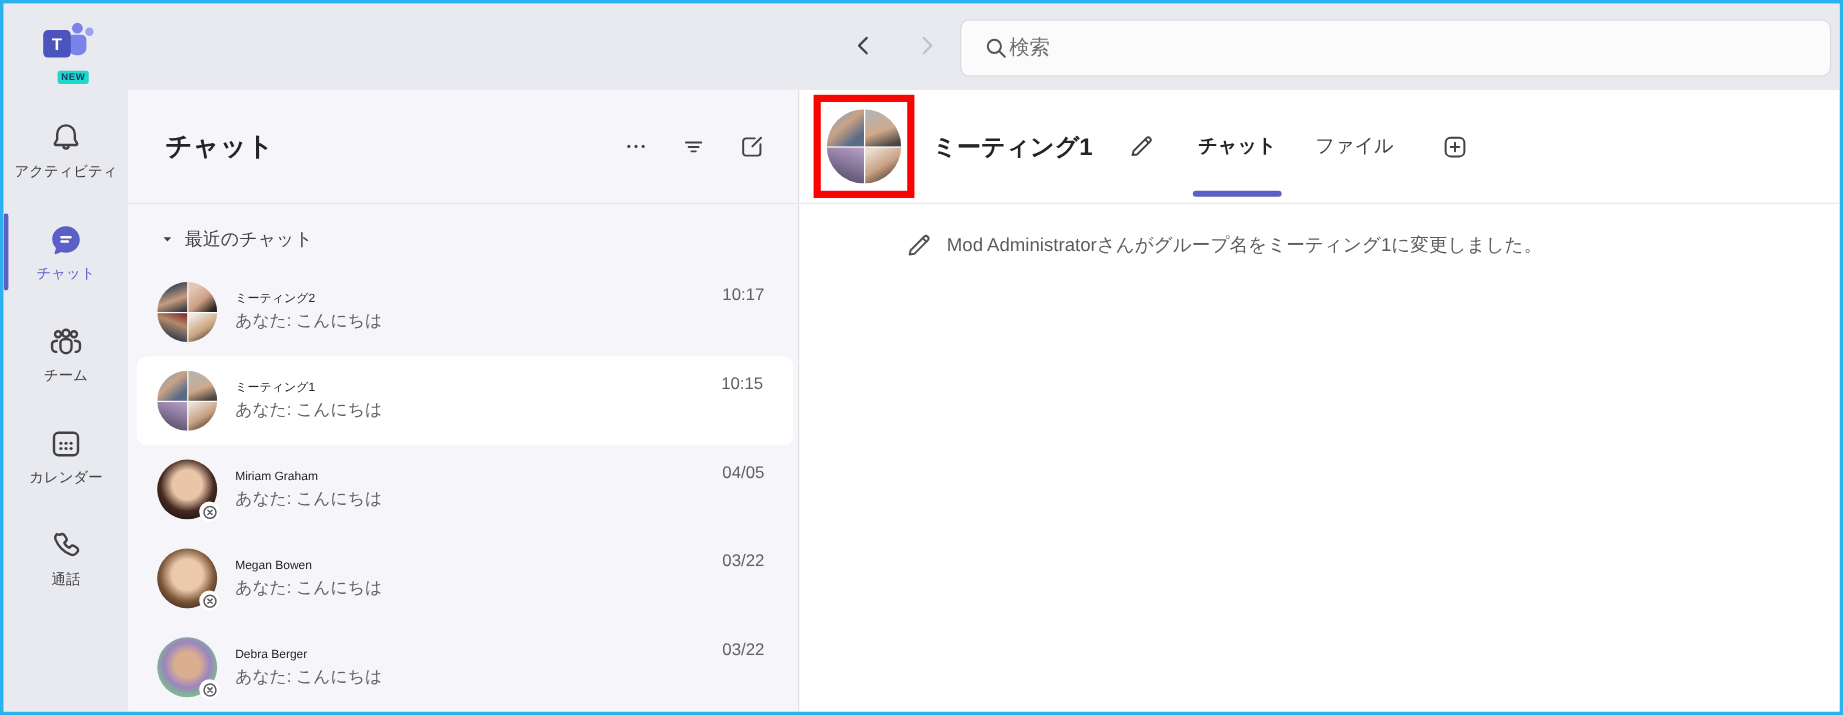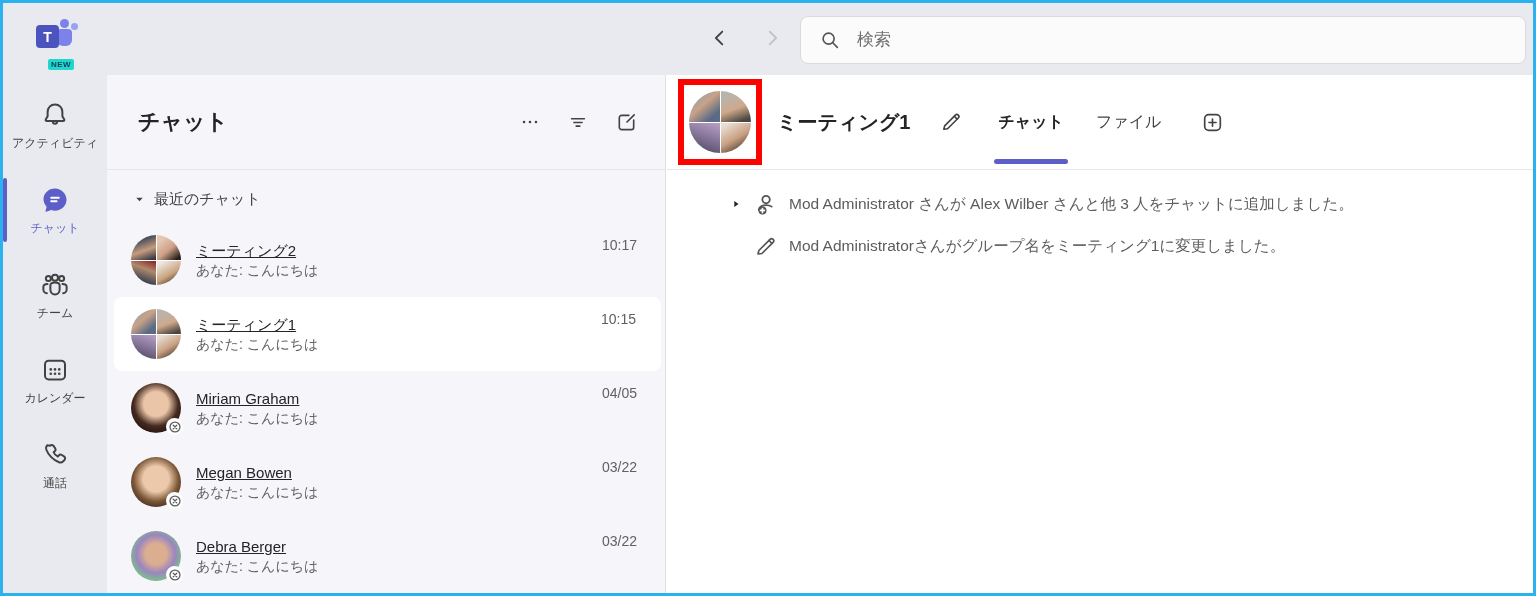--- a/index.html
+++ b/index.html
@@ -24,21 +24,21 @@
   .logo-new { position:absolute; left:12px; top:42px; background:#1fd8cd;
     color:#123a5e; font-size:8px; font-weight:bold; padding:1px 3px;
     border-radius:2px; letter-spacing:.5px; }
   .nav-btns { position:absolute; left:700px; top:18px; display:flex; gap:18px; }
   .nav-btn { width:34px; height:34px; display:flex; align-items:center;
     justify-content:center; background:none; border:none; cursor:pointer; }
   .search-box { position:absolute; left:797px; top:13px; width:726px; height:48px;
     background:#fbfbfc; border:1px solid #d9d9de; border-radius:8px;
     display:flex; align-items:center; padding-left:18px; }
   .search-box input { border:none; outline:none; background:transparent;
-    font-size:17px; color:#424242; margin-left:16px; width:600px;
+    font-size:17px; color:#424242; margin-left:0; width:600px;
     font-family:inherit; }
   .search-box input::placeholder { color:#6f6f6f; }
 
   
   .rail { position:absolute; left:0; top:72px; width:104px; bottom:0;
     background:#e9eaef; display:flex; flex-direction:column;
     padding-top:14px; }
   .rail-item { position:relative; width:100%; height:73px; margin-bottom:12px;
     display:flex; flex-direction:column; align-items:center;
     justify-content:center; gap:5px; cursor:pointer; background:none; border:none; }
@@ -60,21 +60,21 @@
   .section-row { display:flex; align-items:center; gap:9px;
     padding:20px 0 14px 27px; cursor:pointer; background:none; border:none; width:100%;
     text-align:center; }
   .section-lbl { font-size:15px; color:#424242; }
   .chat-rows { padding:0 0; }
   .chat-row { position:relative; height:74px; display:flex; align-items:center;
     padding:0 28px 0 24px; cursor:pointer; }
   .chat-row.selected { background:#fff; border-radius:8px; margin:0 4px 0 7px;
     padding:0 25px 0 17px; }
   .row-main { flex:1; margin-left:15px; min-width:0; }
-  .row-name { font-size:15px; color:#242424; line-height:1.45;text-decoration:underline; }
+  .row-name { font-size:10px; color:#242424; line-height:1.45; }
   .row-prev { font-size:14px; color:#616161; line-height:1.35; }
   .row-time { font-size:14px; color:#616161; align-self:flex-start;
     margin-top:14px; }
 
   
   .avatar { position:relative; width:50px; height:50px; flex:none; }
   .av-circle { width:100%; height:100%; border-radius:50%; overflow:hidden;
     display:grid; grid-template:1fr 1fr / 1fr 1fr; gap:1px; background:#fff; }
   .q { width:100%; height:100%; }
   .g1 .q1 { background:linear-gradient(140deg,#8fa3b8 15%,#caa286 45%,#5a6b85 80%); }
@@ -379,36 +379,20 @@
           <svg width="25" height="25" viewBox="0 0 24 24" fill="none" stroke="#424242" stroke-width="1.6" stroke-linecap="round" stroke-linejoin="round">
               <rect x="4.5" y="4.5" width="15" height="15" rx="4"></rect>
               <path d="M12 8.6v6.8M8.6 12h6.8"></path>
             </svg>
         </span>
       </button>
     </div>
 
     <div class="messages">
       <div class="msg-row">
-        <button class="msg-caret">
-          <svg width="10" height="10" viewBox="0 0 24 24" fill="#242424">
-              <path d="M8 5v14l10-7z"></path>
-            </svg>
-        </button>
-        <span class="msg-ic">
-          <svg width="27" height="27" viewBox="0 0 24 24" fill="none" stroke="#545454" stroke-width="1.6" stroke-linecap="round" stroke-linejoin="round">
-              <circle cx="12.5" cy="7.6" r="3.3"></circle>
-              <path d="M17.5 13.9c-1.2-.9-2.9-1.4-5-1.4-3.4 0-5.8 1.6-6.5 4.4"></path>
-              <circle cx="9.3" cy="17.3" r="3.6" fill="#545454" stroke="none"></circle>
-              <path d="M9.3 15.6v3.4M7.6 17.3H11" stroke="#fff" stroke-width="1.5"></path>
-            </svg>
-        </span>
-        <span class="msg-text">Mod Administrator さんが Alex Wilber さんと他 3 人をチャットに追加しました。</span>
-      </div>
-      <div class="msg-row">
         <span class="msg-caret"></span>
         <span class="msg-ic">
           <svg width="25" height="25" viewBox="0 0 24 24" fill="none" stroke="#545454" stroke-width="1.6" stroke-linecap="round" stroke-linejoin="round">
               <path d="M4.8 19.2l.85-3.35L16.4 5.1a2.05 2.05 0 012.9 2.9L8.55 18.75 4.8 19.2z"></path>
               <path d="M15.3 6.2l2.9 2.9"></path>
             </svg>
         </span>
         <span class="msg-text">Mod Administratorさんがグループ名をミーティング1に変更しました。</span>
       </div>
     </div>

